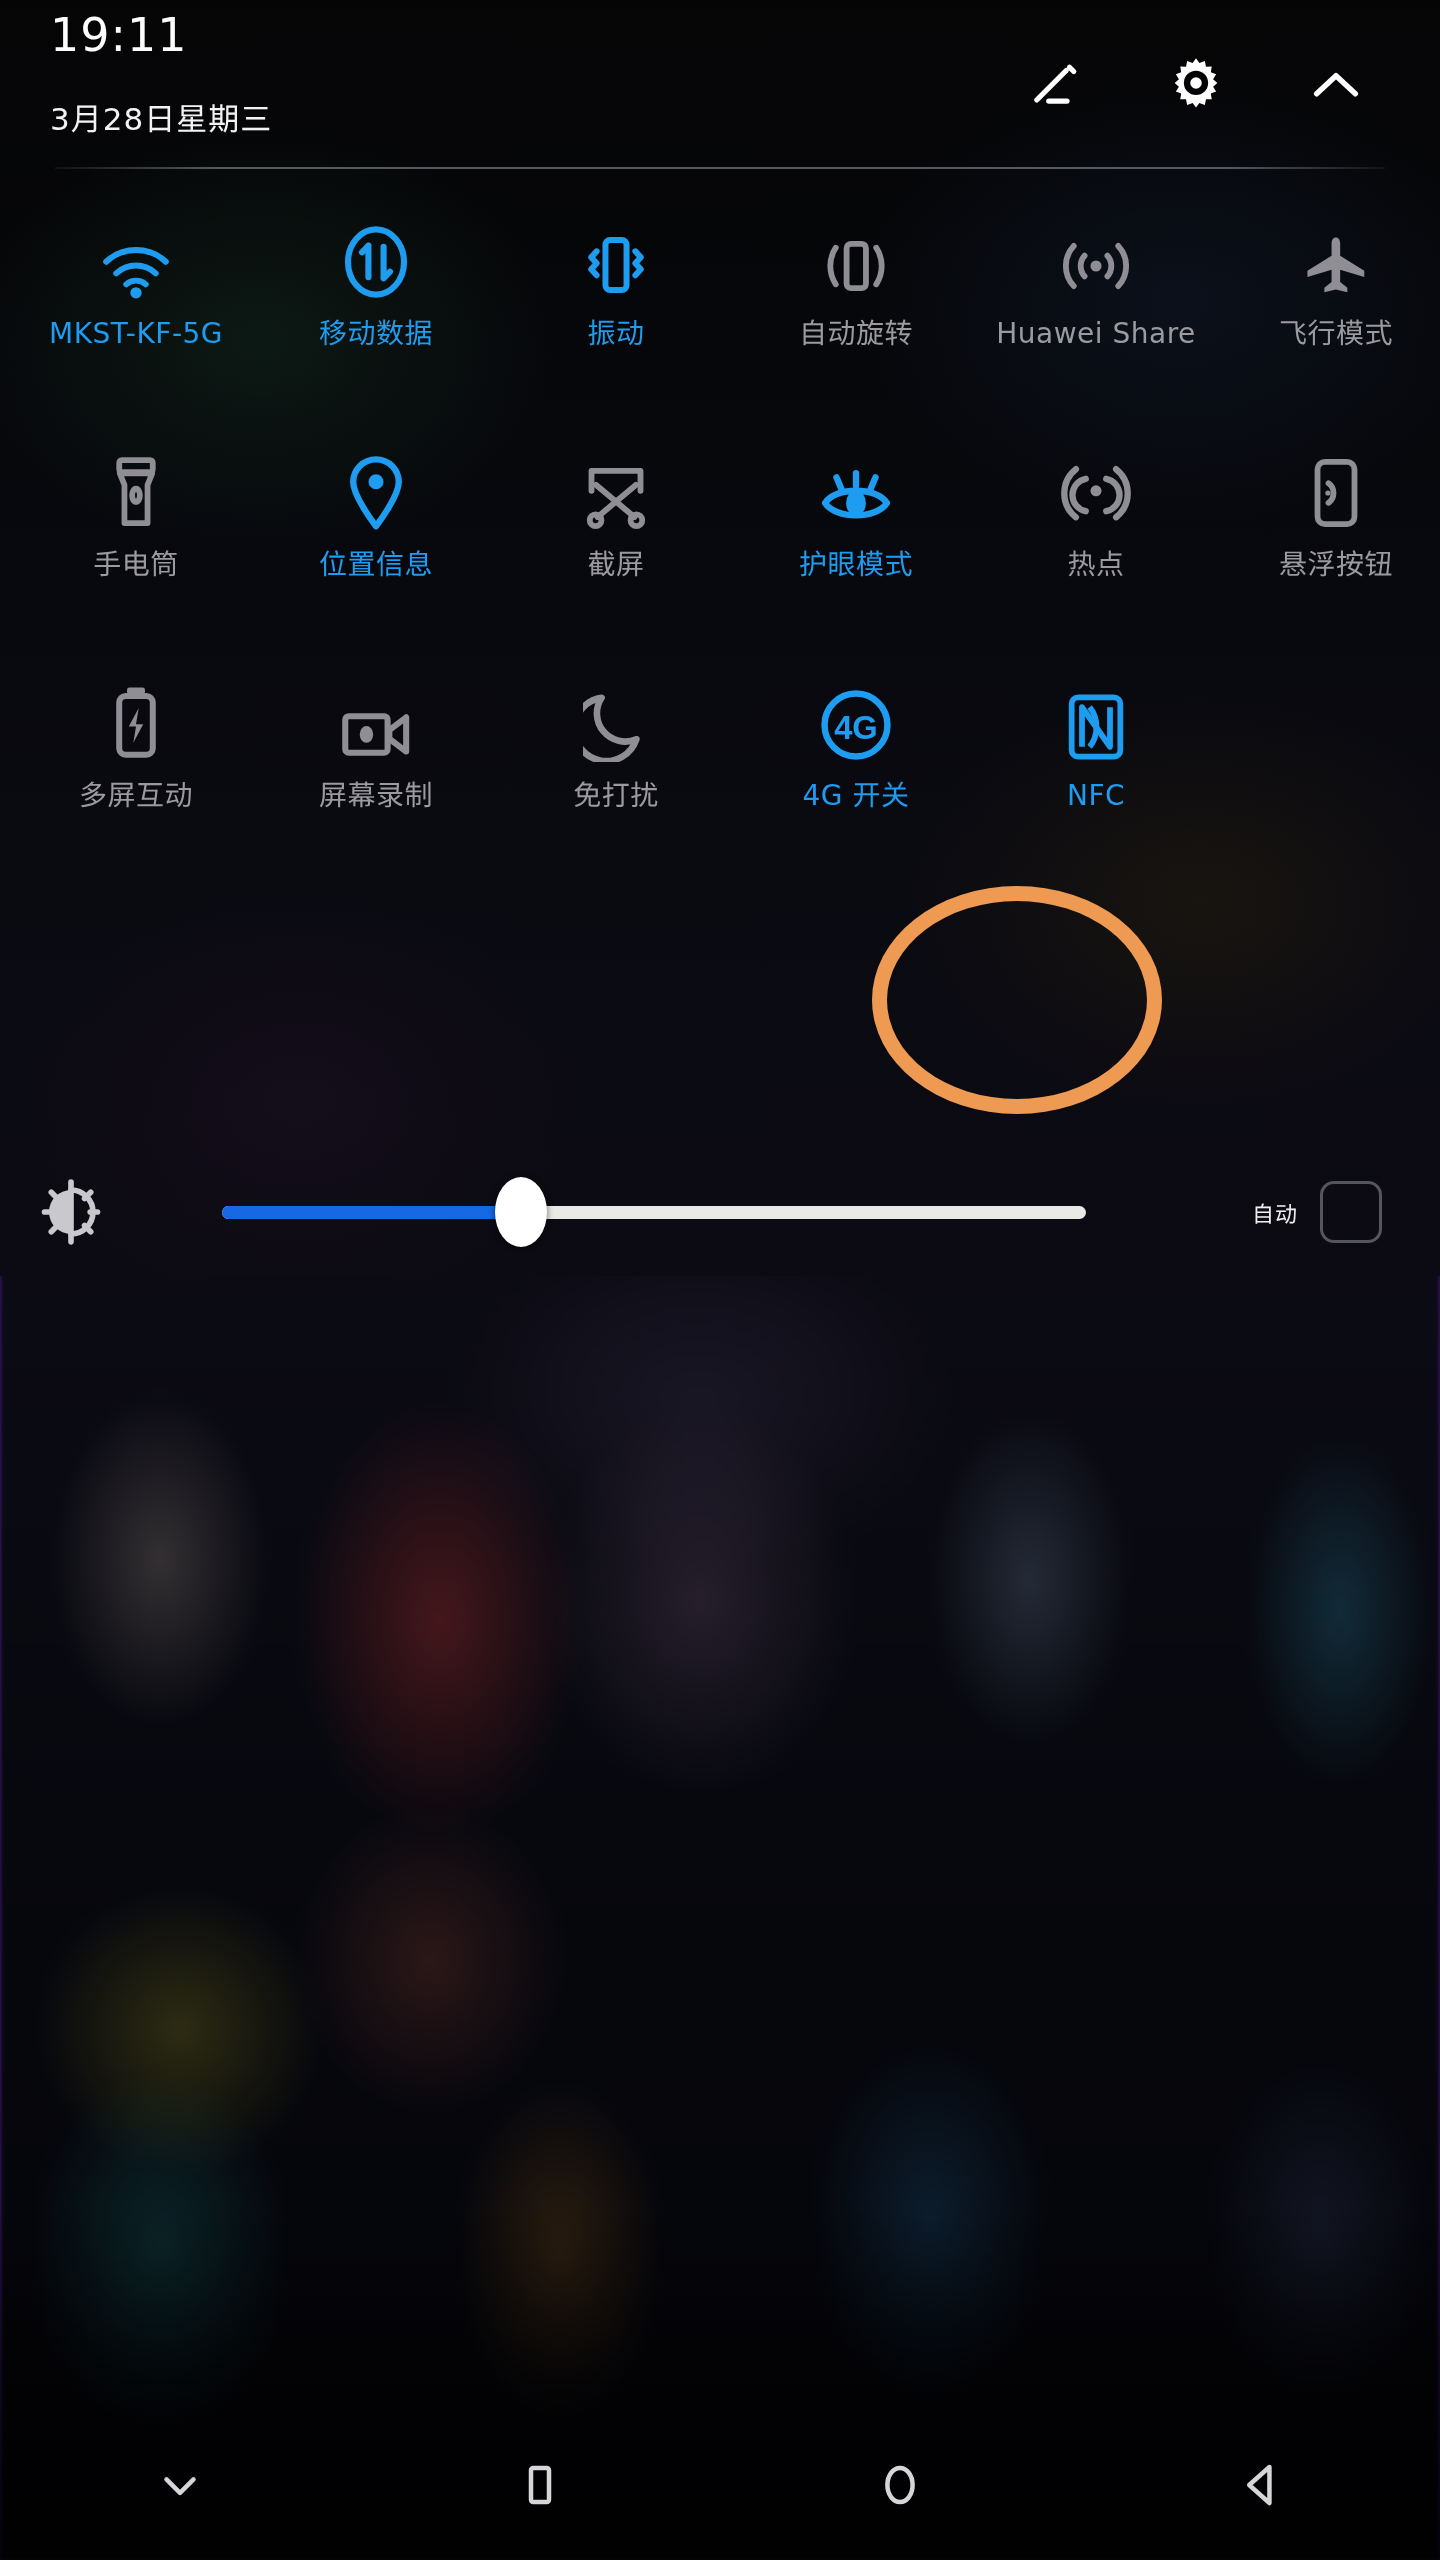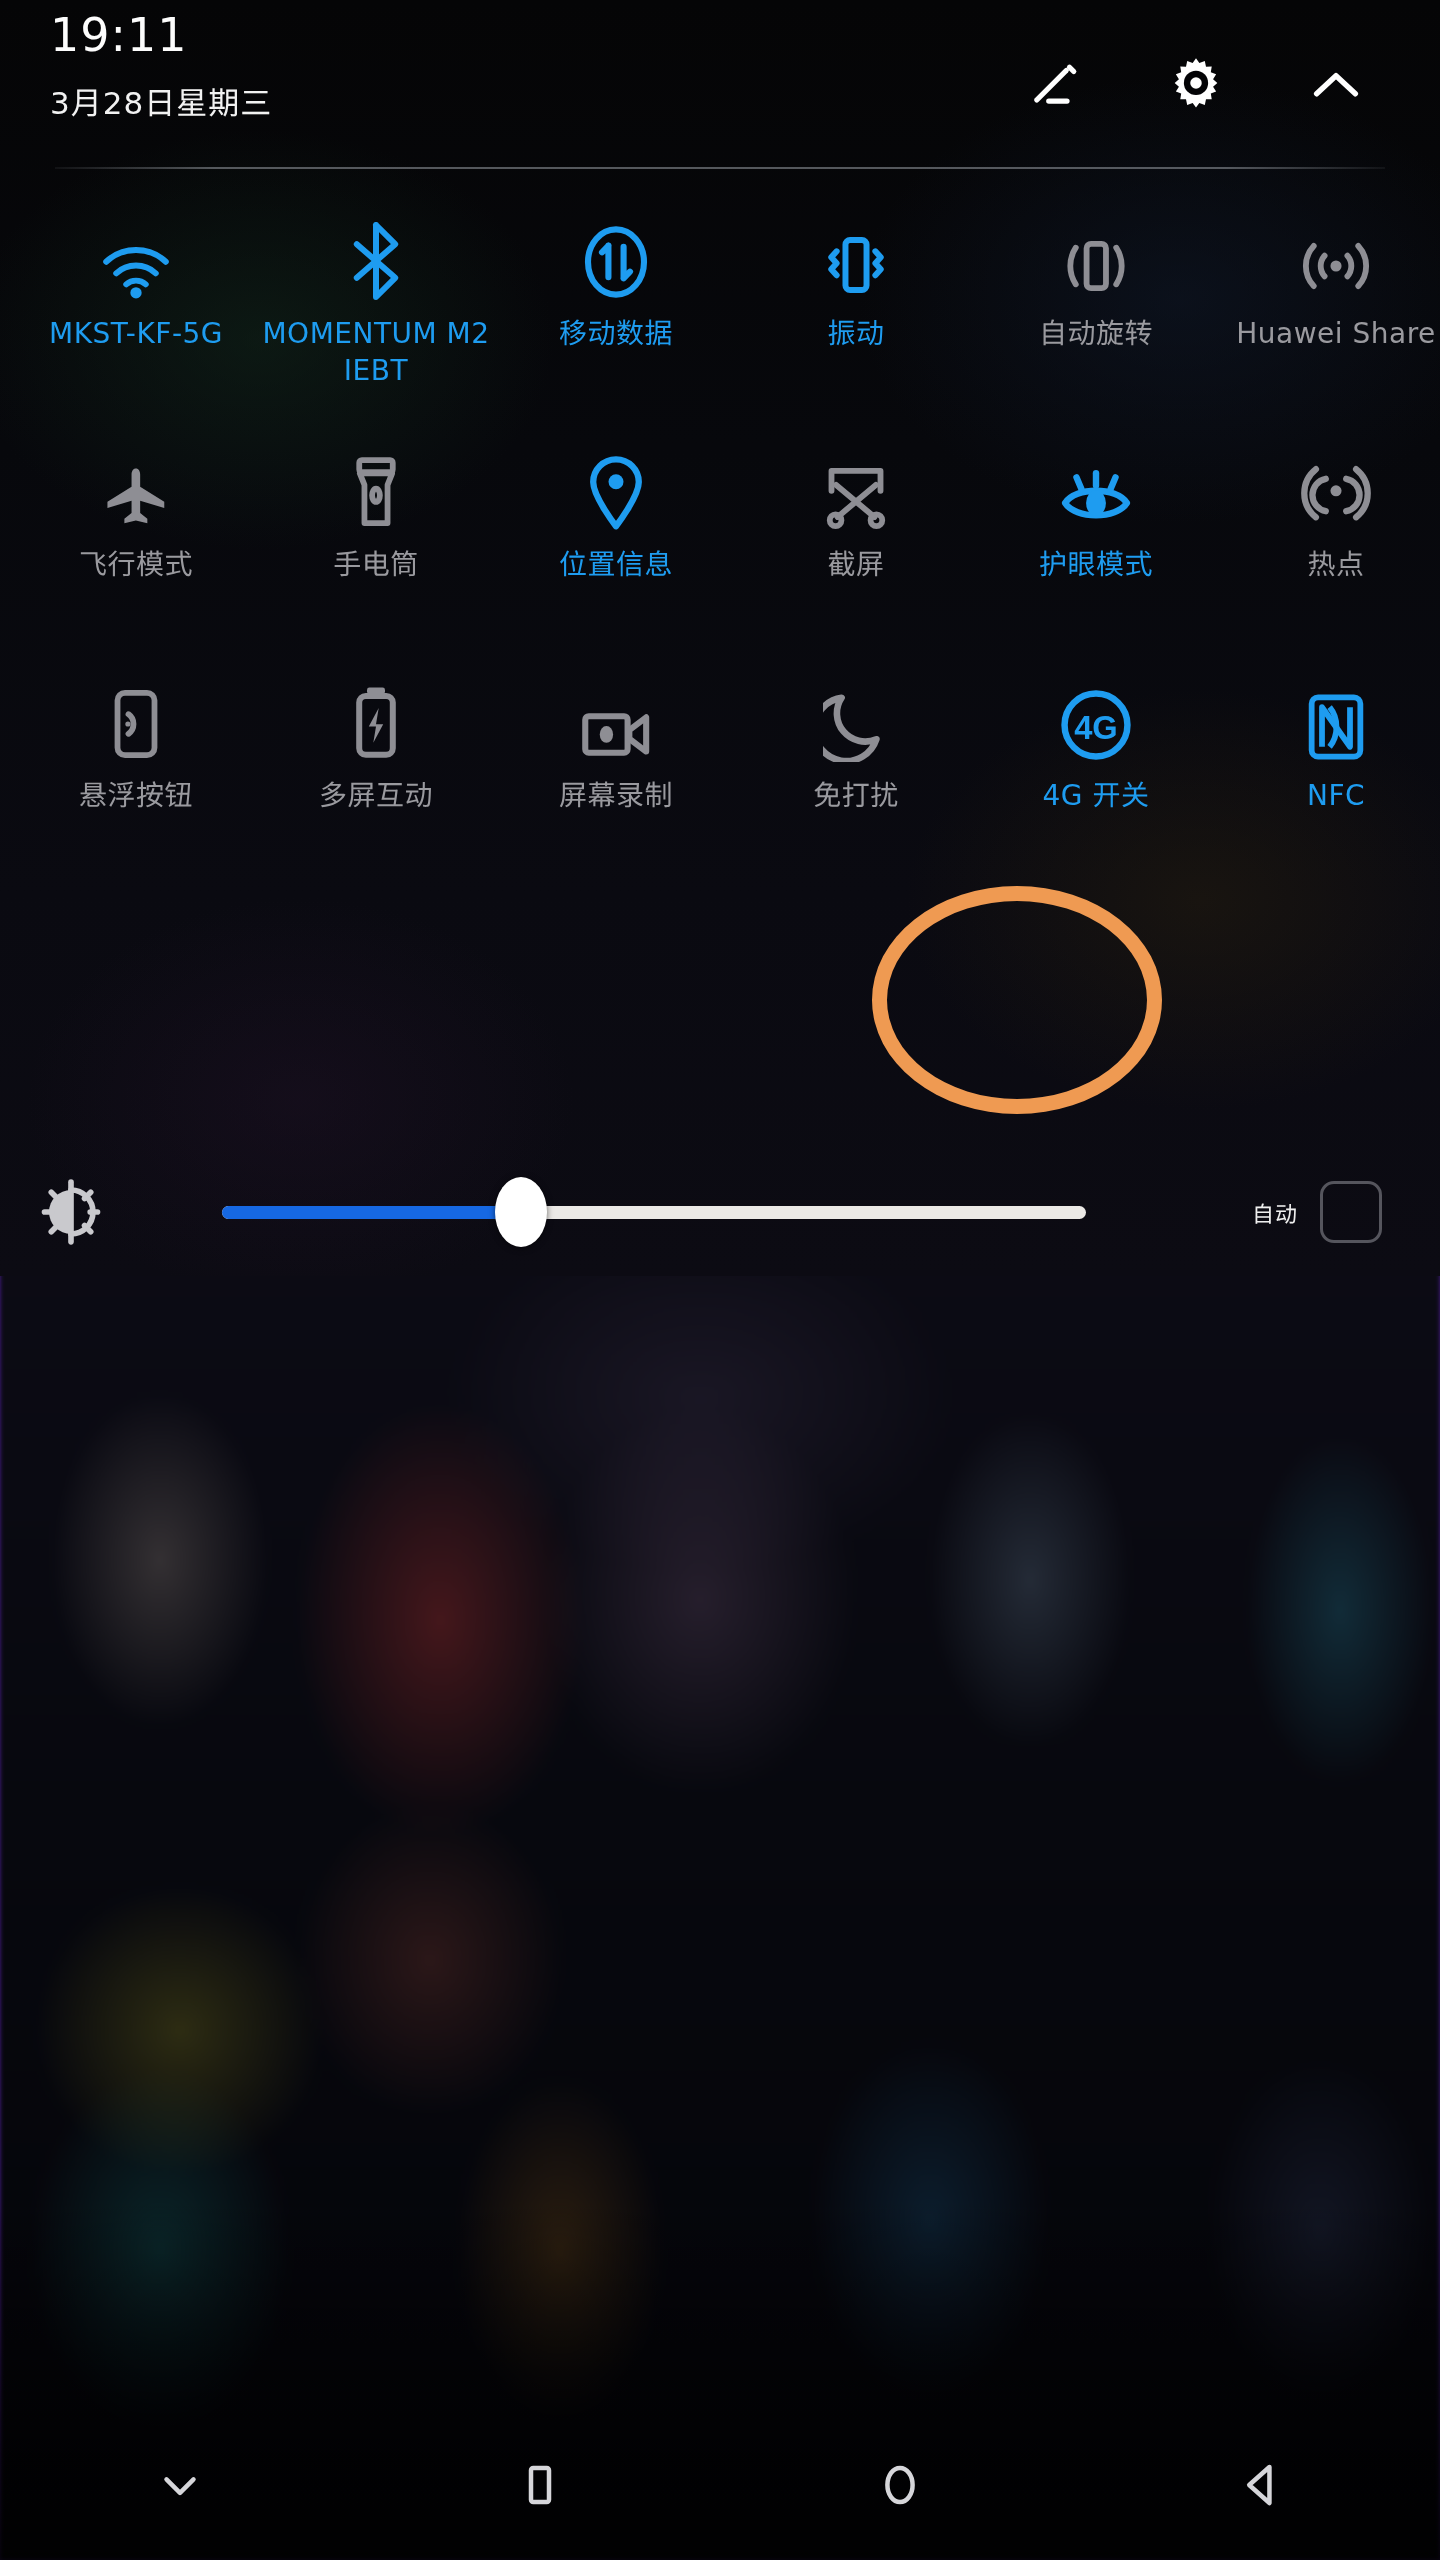--- a/index.html
+++ b/index.html
@@ -54,21 +54,21 @@
   }
 
   
   #header { position:absolute; left:0; top:0; width:1440px; height:168px; }
   #clock {
     position:absolute; left:50px; top:12px;
     color:#fdfdfd; font-size:46px; letter-spacing:1px; line-height:1;
     font-family:"DejaVu Sans","Liberation Sans",sans-serif;
   }
   #datetext {
-    position:absolute; left:50px; top:88px;
+    position:absolute; left:50px; top:104px;
     color:#f2f2f2; font-size:31px; letter-spacing:1px; line-height:1;
     font-family:"DejaVu Sans","Liberation Sans",sans-serif;
   }
   .hdr-icon {
     position:absolute; top:40px; width:92px; height:92px;
     display:flex; align-items:center; justify-content:center;
   }
   #hdr-edit  { left:1012px; }
   #hdr-gear  { left:1150px; }
   #hdr-chev  { left:1290px; }
@@ -200,28 +200,20 @@
           <svg width="72" height="58" viewBox="0 0 28 22" fill="none" stroke="#1e9cf0" stroke-width="2.3" stroke-linecap="round">
             <path d="M2.4 7.4 A17 17 0 0 1 25.6 7.4"></path>
             <path d="M6.3 11.9 A11.3 11.3 0 0 1 21.7 11.9"></path>
             <path d="M10.2 16.2 A5.7 5.7 0 0 1 17.8 16.2"></path>
             <circle cx="14" cy="19.5" r="2.2" fill="#1e9cf0" stroke="none"></circle>
           </svg>
         </div>
         <div class="label">MKST-KF-5G</div>
       </div>
 
-      <div class="tile on">
-        <div class="glyph">
-          <svg width="54" height="78" viewBox="0 0 18 26" fill="none" stroke="#1e9cf0" stroke-width="2.0" stroke-linecap="round" stroke-linejoin="round">
-            <path d="M9 1 L9 25 L15.4 18.6 L2.6 7.4 M2.6 18.6 L15.4 7.4 L9 1"></path>
-          </svg>
-        </div>
-        <div class="label">MOMENTUM M2 IEBT</div>
-      </div>
 
       <div class="tile on">
         <div class="glyph">
           <svg width="70" height="76" viewBox="0 0 24 26" fill="none" stroke="#1e9cf0" stroke-width="2.1" stroke-linecap="round" stroke-linejoin="round">
             <ellipse cx="12" cy="13" rx="9.6" ry="11.2"></ellipse>
             <path d="M9.4 18.2 L9.4 7.4 M9.4 7.4 L7.2 9.7"></path>
             <path d="M14.6 7.8 L14.6 18.6 M14.6 18.6 L16.8 16.3"></path>
           </svg>
         </div>
         <div class="label">移动数据</div>

